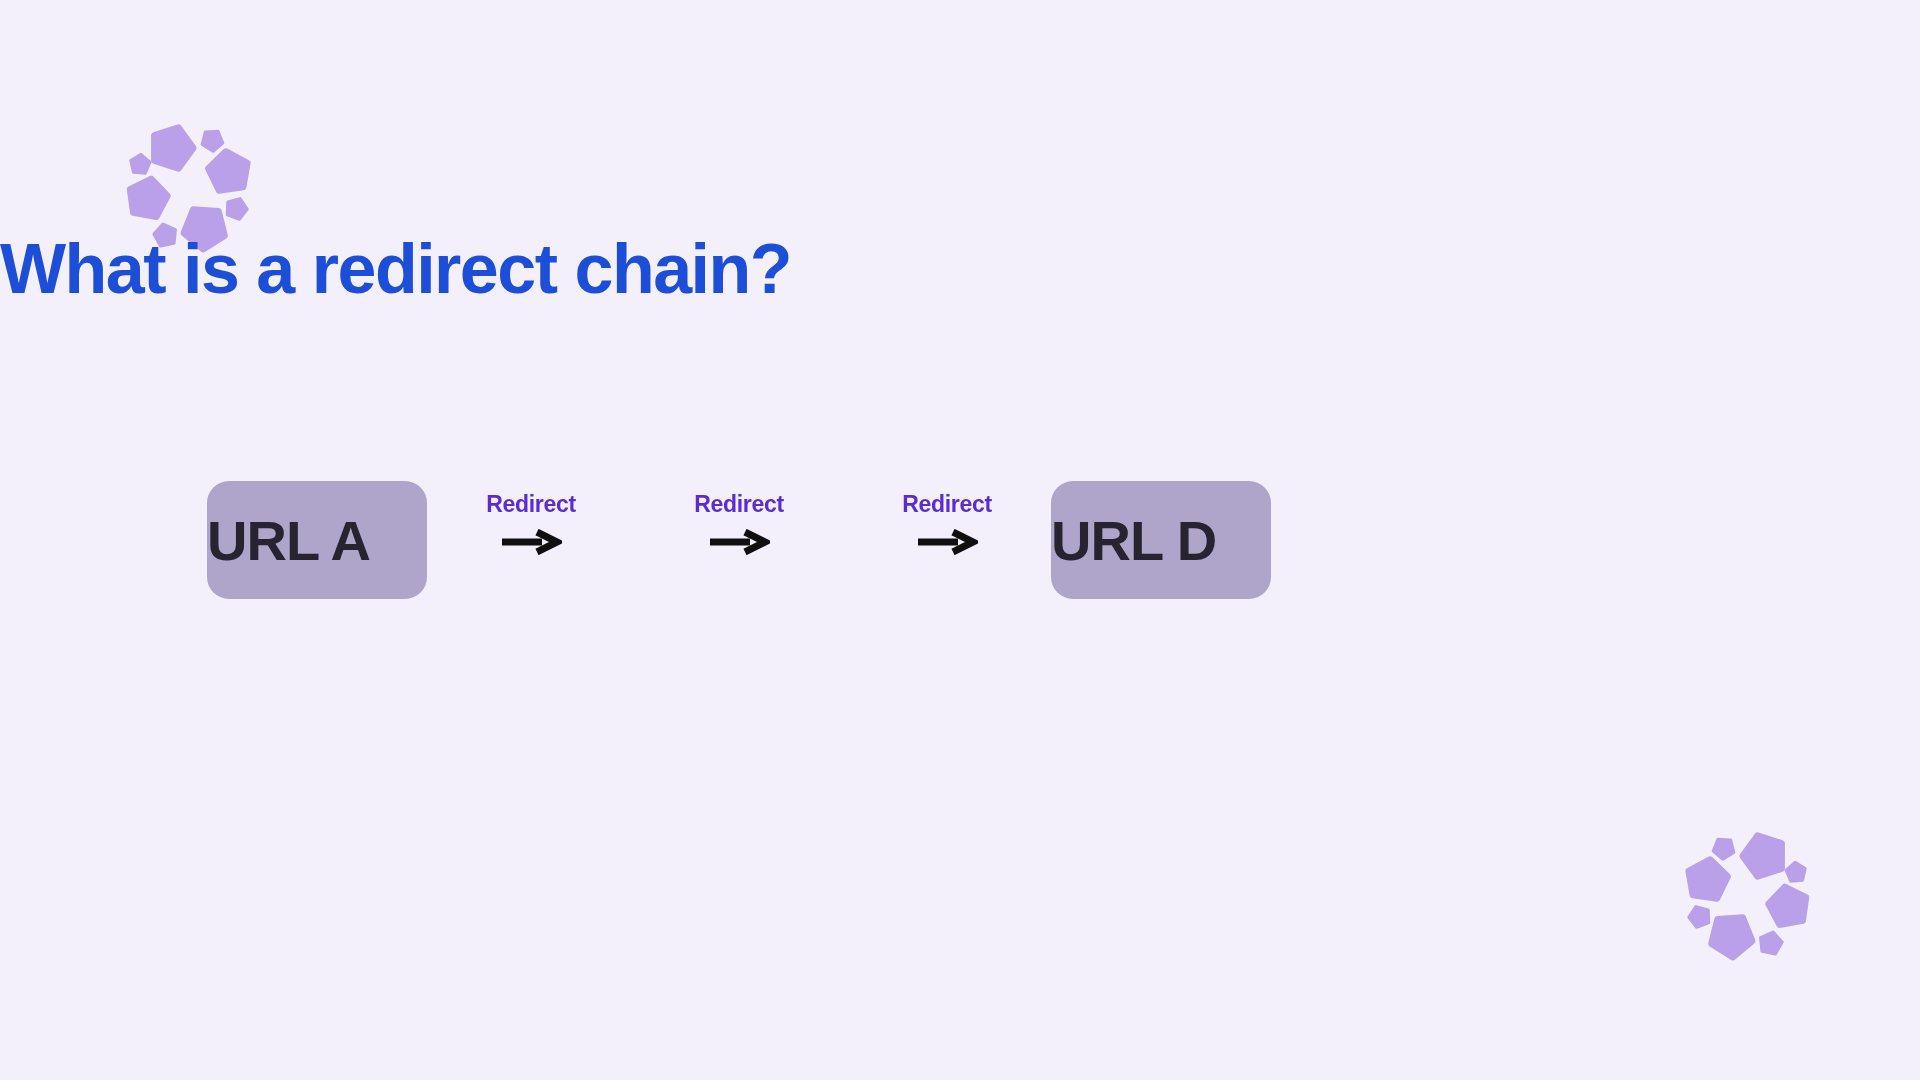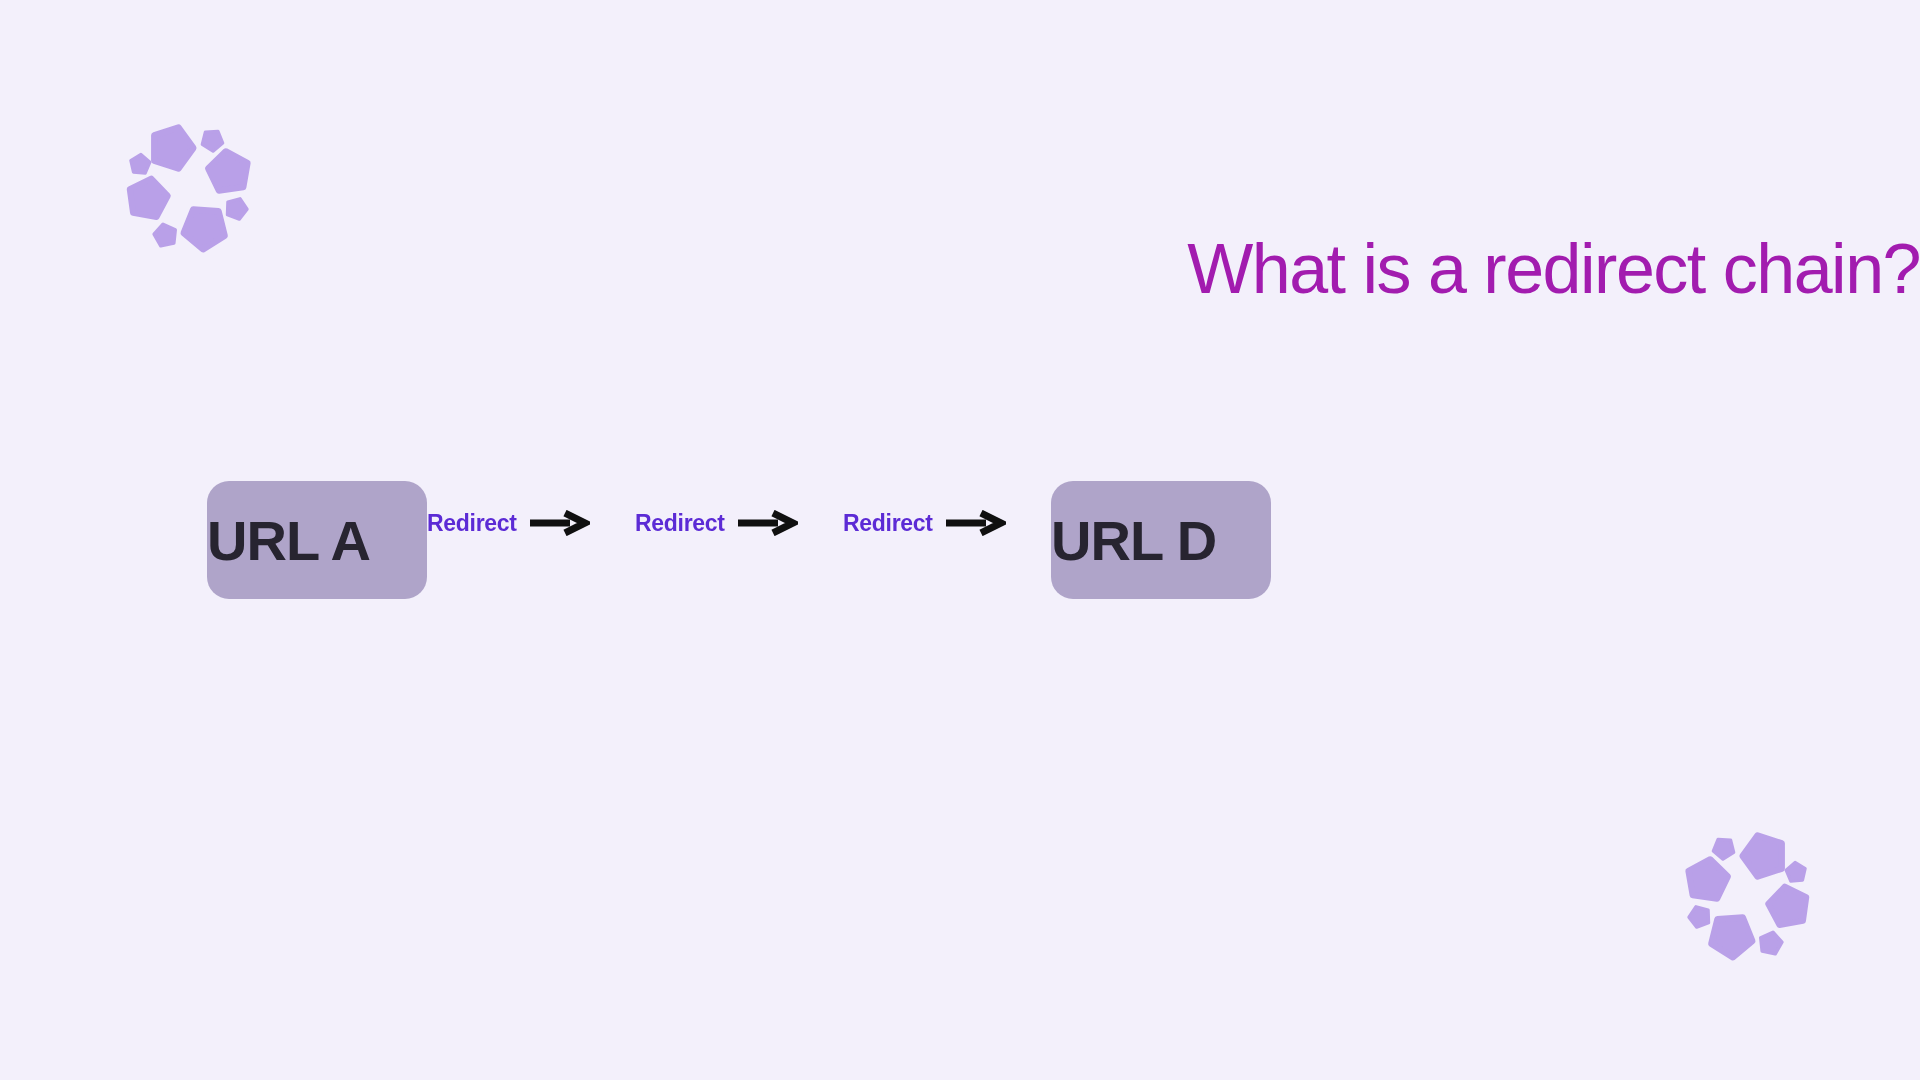--- a/index.html
+++ b/index.html
@@ -15,26 +15,26 @@
     position:absolute;
     width:152px; height:152px;
   }
   .logo-top-left    { left:116px; top:110px; }
   .logo-bottom-right{ left:1668px; top:818px; }
 
   .page-title {
     position:absolute;
     left:0; right:0;
     top:230px;
-    text-align:right;
+    text-align:left;
     font-size:70px;
     line-height:78px;
-    font-weight:normal;
+    font-weight:bold;
     letter-spacing:-1.5px;
-    color:#a21caf;
+    color:#1d4ed8;
   }
 
   .chain {
     position:absolute;
     left:207px;
     top:481px;
     display:flex;
     align-items:center;
   }
 
@@ -50,21 +50,21 @@
     font-weight:bold;
     letter-spacing:-1px;
     color:#272430;
     flex:0 0 auto;
   }
 
   .connector {
     width:208px;
     flex:0 0 auto;
     display:flex;
-    flex-direction:row;
+    flex-direction:column;
     align-items:center;
     gap:11px;
     position:relative;
     top:-17px;
   }
   .redirect-label {
     font-size:23px;
     font-weight:bold;
     color:#5C2BD5;
     letter-spacing:-0.3px;

